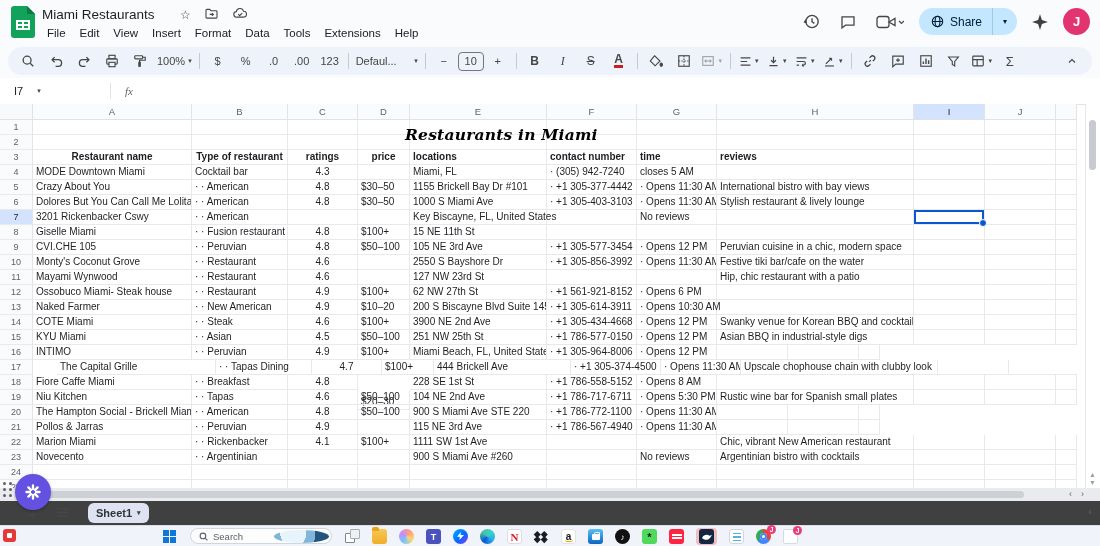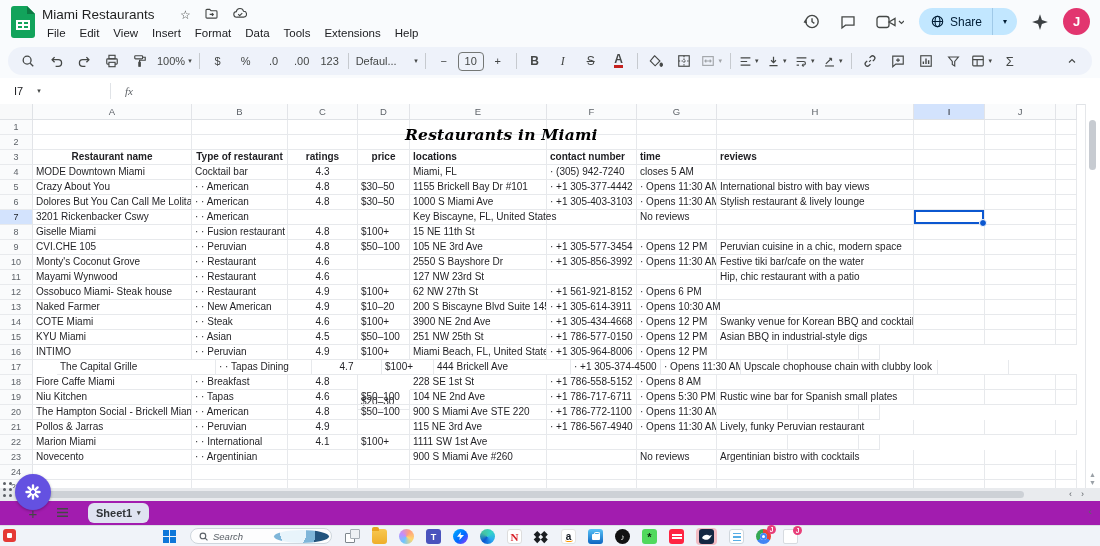--- a/index.html
+++ b/index.html
@@ -66,42 +66,42 @@
   #sheet-title{left:405px;top:125px;z-index:3;font-family:"DejaVu Serif",serif;font-style:italic;font-weight:700;
         font-size:15.5px;color:#000;white-space:nowrap;letter-spacing:.2px;}
   
   #vscroll{right:0;top:104px;width:14px;height:384px;background:#fff;border-left:1px solid #e5e7ea;}
   #vthumb{position:absolute;left:3px;top:16px;width:7px;height:50px;border-radius:4px;background:#c7cbd1;}
   .vsarr{position:absolute;left:3px;font-size:7px;color:#9aa0a6;line-height:7px;}
   #hscroll{left:0;top:488px;width:1100px;height:13px;background:#e9ebee;}
   #hthumb{position:absolute;left:34px;top:3px;width:990px;height:7px;border-radius:4px;background:#cdd1d6;}
   .hsarr{position:absolute;top:0;font-size:9px;color:#5f6368;line-height:13px;}
   
-  #tabbar{left:0;top:501px;width:1100px;height:25px;background:#a21caf;}
+  #tabbar{left:0;top:501px;width:1100px;height:25px;background:#404040;}
   #addsheet{left:24px;top:3px;width:18px;height:18px;color:#444746;font-size:15px;display:flex;align-items:center;justify-content:center;}
   #addsheet::after{content:"+";}
   #allsheets{left:56px;top:6px;}
   #sheet-tab{left:88px;top:2px;height:20px;padding:0 8px;background:#dfe3f1;border-radius:6px;
              display:flex;align-items:center;gap:5px;font-size:11px;font-weight:700;color:#2f3337;}
   #sheet-tab::after{content:"▾";font-size:7px;color:#444746;}
   #tab-scroll-left{right:8px;top:4px;color:#5f6368;font-size:11px;}
   #tab-scroll-left::after{content:"‹";}
   
   #fab{left:15px;top:474px;width:36px;height:36px;border-radius:50%;background:#6451e1;z-index:50;
        display:flex;align-items:center;justify-content:center;box-shadow:0 1px 3px rgba(0,0,0,.3);}
   #fab-dots{left:3px;top:482px;display:grid;grid-template-columns:3px 3px;grid-gap:3px;z-index:49;}
   #fab-dots i{width:3px;height:3px;border-radius:50%;background:#5c6066;}
   
   #taskbar{left:0;top:525px;width:1100px;height:21px;background:#f0f3f9;border-top:1px solid #dadfe5;}
   #tb-red{left:3px;top:3px;width:13px;height:13px;border-radius:3px;background:#e53935;}
   #tb-red::after{content:"";position:absolute;left:4px;top:4px;width:5px;height:5px;background:#fff;border-radius:1px;}
   #start{left:163px;top:4px;display:grid;grid-template-columns:5.5px 5.5px;grid-gap:1.5px;}
   #start i{width:5.5px;height:5.5px;background:#0e77d9;}
   #tsearch{left:190px;top:2px;width:142px;height:16px;background:#fdfdfe;border:1px solid #cfd6dd;border-radius:9px;
-           display:flex;align-items:center;padding:0 2px 0 8px;box-sizing:border-box;gap:5px;font-style:italic;}
+           display:flex;align-items:center;padding:0 2px 0 8px;box-sizing:border-box;gap:5px;}
   #tsearch span{font-size:9.5px;color:#5a6067;flex:1;}
   #tsearch-img{width:13px;height:13px;border-radius:50%;flex:none;
         background:radial-gradient(circle at 35% 30%,#e8f4fb 0 35%,#7fb6d9 35% 60%,#24557e 60% 100%);}
   #apps{left:345px;top:2px;height:17px;display:flex;align-items:center;gap:12px;}
   .tile{width:15px;height:15px;border-radius:3px;position:relative;flex:none;}
   .t-view{background:transparent;}
   .t-view::before{content:"";position:absolute;left:0;top:4px;width:8px;height:8px;background:#fff;border:1.3px solid #7e868d;border-radius:1px;}
   .t-view::after{content:"";position:absolute;left:5px;top:0;width:8px;height:8px;background:#eef1f4;border:1.3px solid #a6adb4;border-radius:1px;}
   .t-folder{background:linear-gradient(#f7c851,#efae2a);}
   .t-folder::before{content:"";position:absolute;left:0;top:-2px;width:7px;height:4px;border-radius:2px 2px 0 0;background:#e8a31f;}
@@ -671,34 +671,34 @@
       </div>
       <div class="grow">
         <div class="rownum">21</div>
         <div class="cell" style="width: 159px;">Pollos &amp; Jarras</div>
         <div class="cell" style="width: 96px;">· · Peruvian</div>
         <div class="cell center" style="width: 70px; overflow: visible;">4.9</div>
         <div class="cell" style="width: 52px;"></div>
         <div class="cell" style="width: 137px;">115 NE 3rd Ave</div>
         <div class="cell" style="width: 90px;">· +1 786-567-4940</div>
         <div class="cell" style="width: 80px;">· Opens 11:30 AM</div>
-        <div class="cell" style="width: 197px;">Lively, funky Peruvian restaurant</div>
         <div class="cell" style="width: 71px;"></div>
         <div class="cell" style="width: 71px;"></div>
         <div class="cell" style="width: 21px;"></div>
       </div>
       <div class="grow">
         <div class="rownum">22</div>
         <div class="cell" style="width: 159px;">Marion Miami</div>
-        <div class="cell" style="width: 96px;">· · International</div>
+        <div class="cell" style="width: 96px;">· · Rickenbacker</div>
         <div class="cell center" style="width: 70px;">4.1</div>
         <div class="cell" style="width: 52px;">$100+</div>
         <div class="cell" style="width: 137px; overflow: visible;">1111 SW 1st Ave</div>
         <div class="cell" style="width: 90px;"></div>
         <div class="cell" style="width: 80px;"></div>
+        <div class="cell" style="width: 197px;">Chic, vibrant New American restaurant</div>
         <div class="cell" style="width: 71px;"></div>
         <div class="cell" style="width: 71px;"></div>
         <div class="cell" style="width: 21px;"></div>
       </div>
       <div class="grow">
         <div class="rownum">23</div>
         <div class="cell" style="width: 159px;">Novecento</div>
         <div class="cell" style="width: 96px; overflow: visible;">· · Argentinian</div>
         <div class="cell center" style="width: 70px;"></div>
         <div class="cell" style="width: 52px;"></div>

